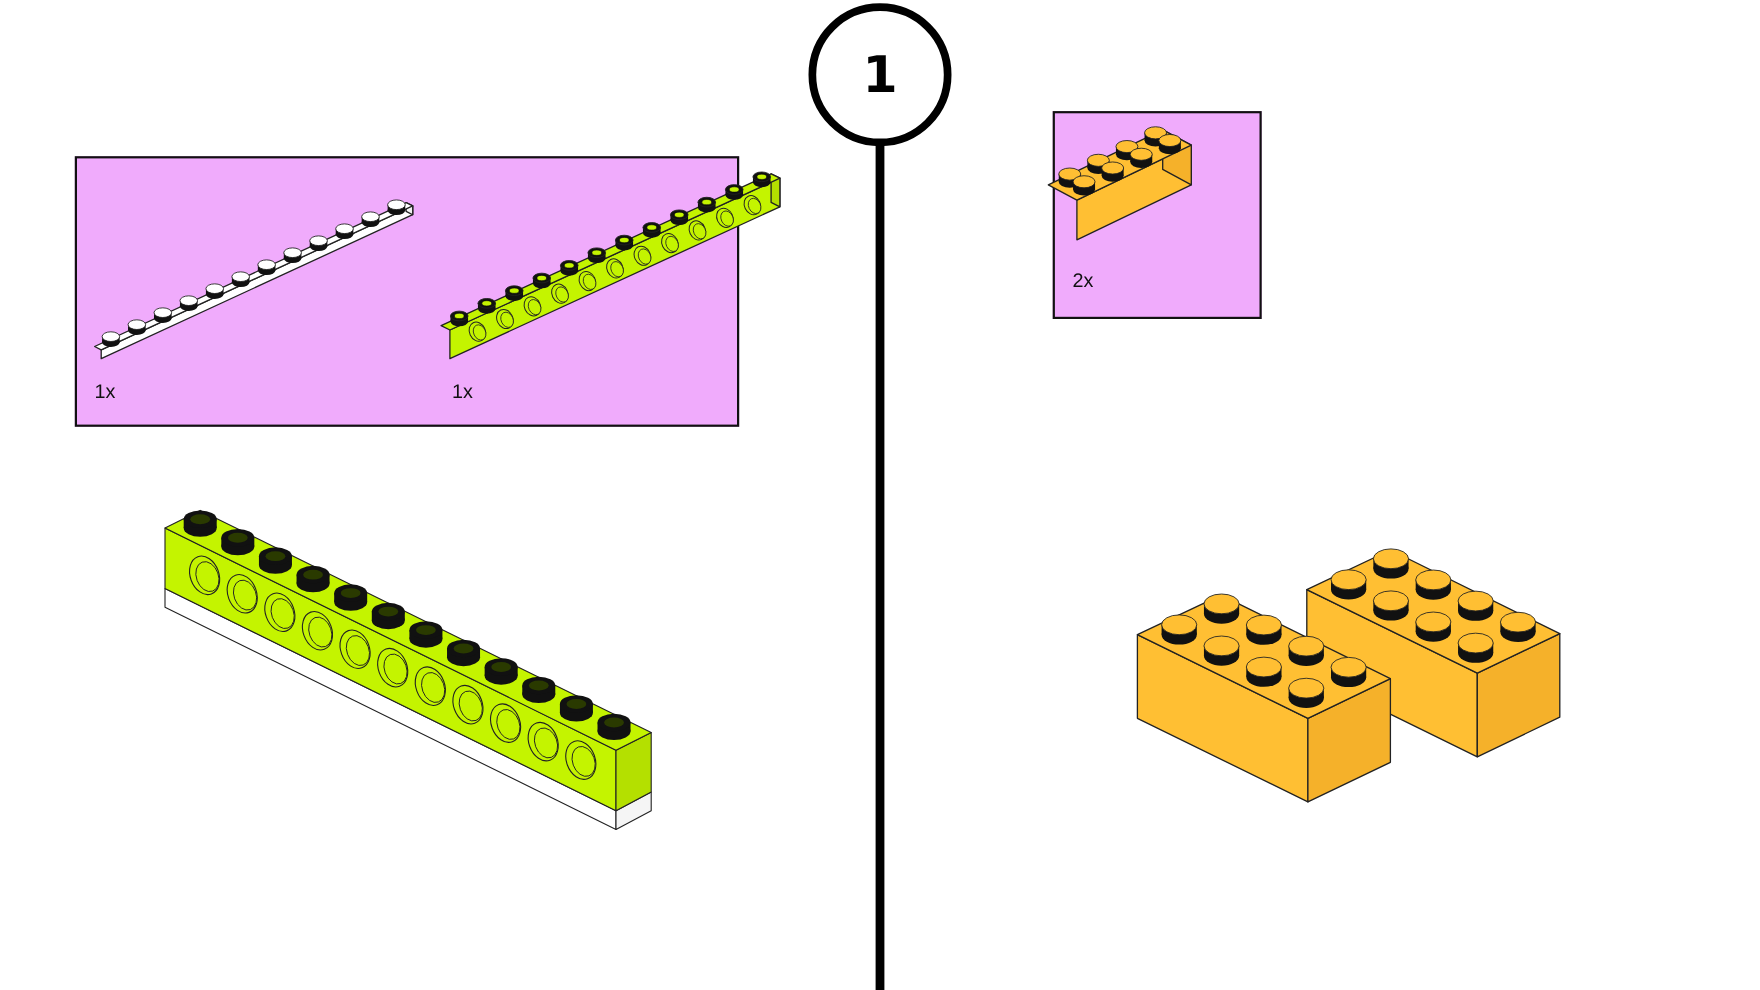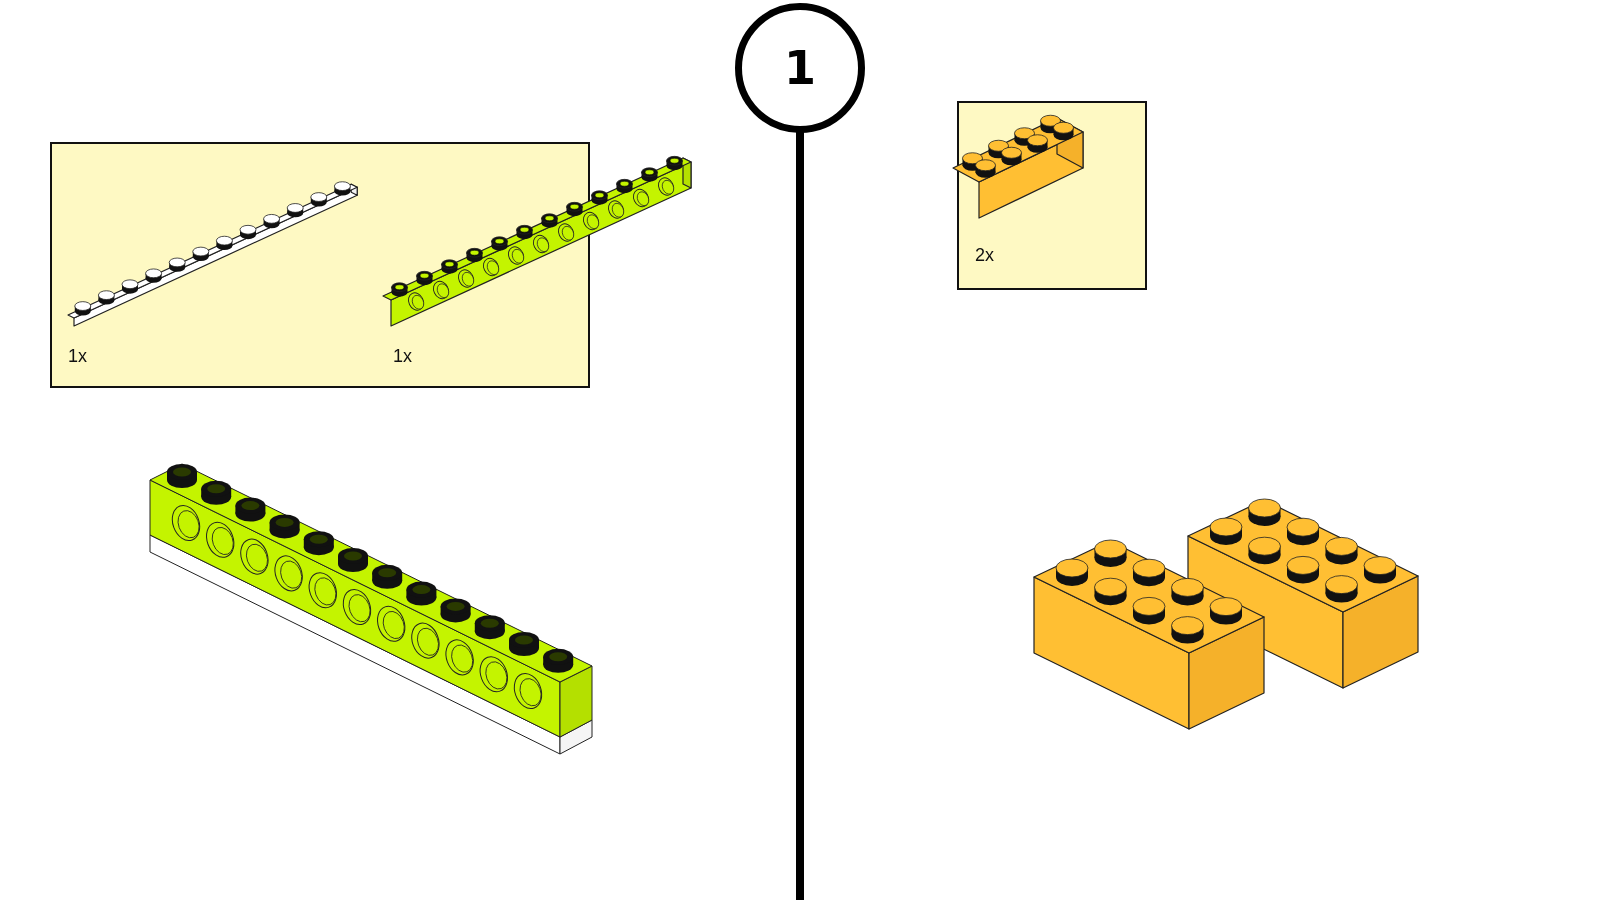--- a/index.html
+++ b/index.html
@@ -1,32 +1,32 @@
 <!DOCTYPE html>
 <html><head>
 <meta charset="utf-8">
 <style>
   html, body { margin:0; padding:0; background:#ffffff; }
   body { width:1600px; height:900px; position:relative; overflow:hidden; font-family:"Liberation Sans", sans-serif; }
-  .parts-box { position:absolute; background:#fef9c3; border:2.5px solid #111; box-sizing:border-box; }
+  .parts-box { position:absolute; background:#f0abfc; border:2.5px solid #111; box-sizing:border-box; }
   .qty { position:absolute; font-size:18px; color:#111; font-family:"Liberation Sans", sans-serif; }
   .step-circle { position:absolute; left:735px; top:3px; width:130px; height:130px; border:7px solid #000; border-radius:50%; box-sizing:border-box; background:#fff; display:flex; align-items:center; justify-content:center; }
   .step-num { font-family:"DejaVu Sans", sans-serif; font-weight:bold; font-size:46px; color:#000; }
   .divider { position:absolute; left:796px; top:130px; width:8px; height:770px; background:#000; }
   svg { position:absolute; overflow:visible; }
 </style>
 </head>
 <body>
 
 <div class="step-circle">
   <span class="step-num">1</span>
 </div>
 <div class="divider"></div>
 
-<div class="parts-box" style="left:50px;top:142px;width:540px;height:246px;">
+<div class="parts-box" style="left:68px;top:142px;width:604px;height:246px;">
   <svg id="part-plate" style="left:0;top:0;width:668px;height:246px;">
       <g>
         <polygon points="22,174 305.20000000000005,43.19999999999999 305.20000000000005,51.19999999999999 22,182" fill="#ffffff" stroke="#222" stroke-width="1.2" stroke-linejoin="round"></polygon>
         <polygon points="299.20000000000005,40.19999999999999 305.20000000000005,43.19999999999999 305.20000000000005,51.19999999999999 299.20000000000005,48.19999999999999" fill="#f2f2f2" stroke="#222" stroke-width="1.2" stroke-linejoin="round"></polygon>
         <polygon points="16,171 299.20000000000005,40.19999999999999 305.20000000000005,43.19999999999999 22,174" fill="#ffffff" stroke="#222" stroke-width="1.2" stroke-linejoin="round"></polygon>
         <g>
           <rect x="22.8" y="162.05" width="16" height="5" fill="#111111"></rect>
           <ellipse cx="30.8" cy="167.05" rx="8" ry="4.4" fill="#111111"></ellipse>
           <ellipse cx="30.8" cy="162.05" rx="8" ry="4.4" fill="#ffffff" stroke="#222" stroke-width="0.8"></ellipse>
         </g>

